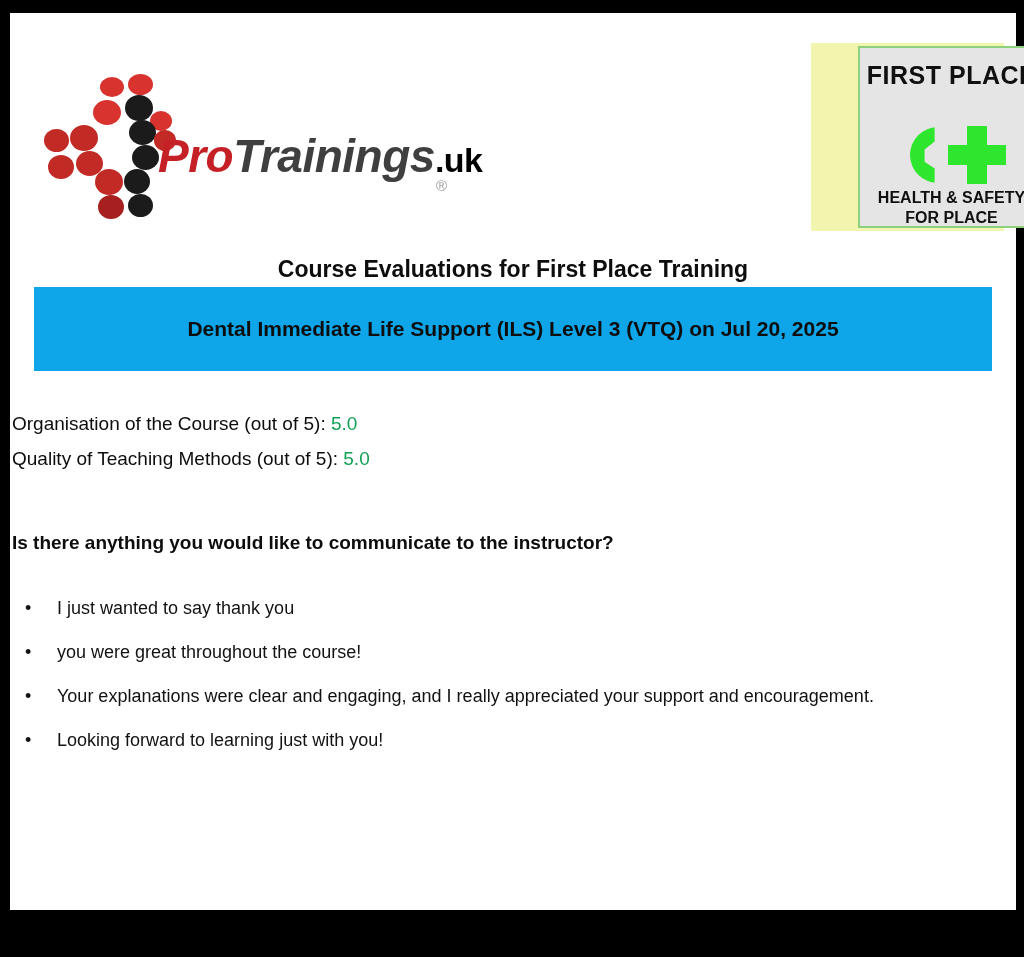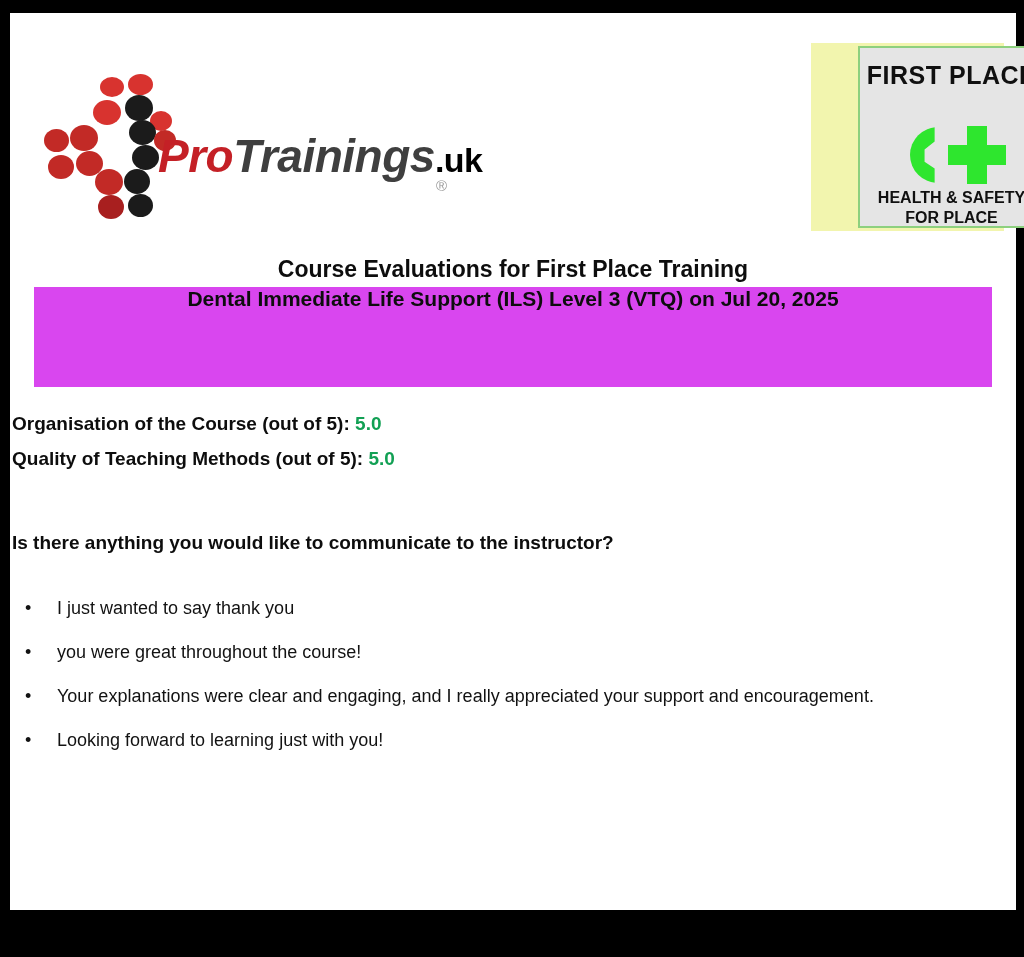--- a/index.html
+++ b/index.html
@@ -157,43 +157,43 @@
     text-align: center;
     font-size: 23px;
     font-weight: bold;
     color: #0d0d0d;
   }
   .course-band {
     position: absolute;
     left: 24px;
     top: 274px;
     width: 958px;
-    height: 100px;
-    background: #d946ef;
+    height: 84px;
+    background: #0ea5e9;
     display: flex;
-    align-items: flex-start;
+    align-items: center;
     justify-content: center;
   }
   .course-band-text {
     font-size: 21px;
     font-weight: bold;
     color: #0d0d0d;
     text-align: center;
   }
 
   
   .ratings {
     position: absolute;
     left: 2px;
     top: 400px;
     width: 960px;
   }
   .rating-row {
     font-size: 19px;
-    font-weight: bold;
+    font-weight: normal;
     color: #0d0d0d;
     margin-bottom: 13px;
     white-space: nowrap;
   }
   .rating-value { color: #12a054; }
 
   
   .question {
     position: absolute;
     left: 2px;

